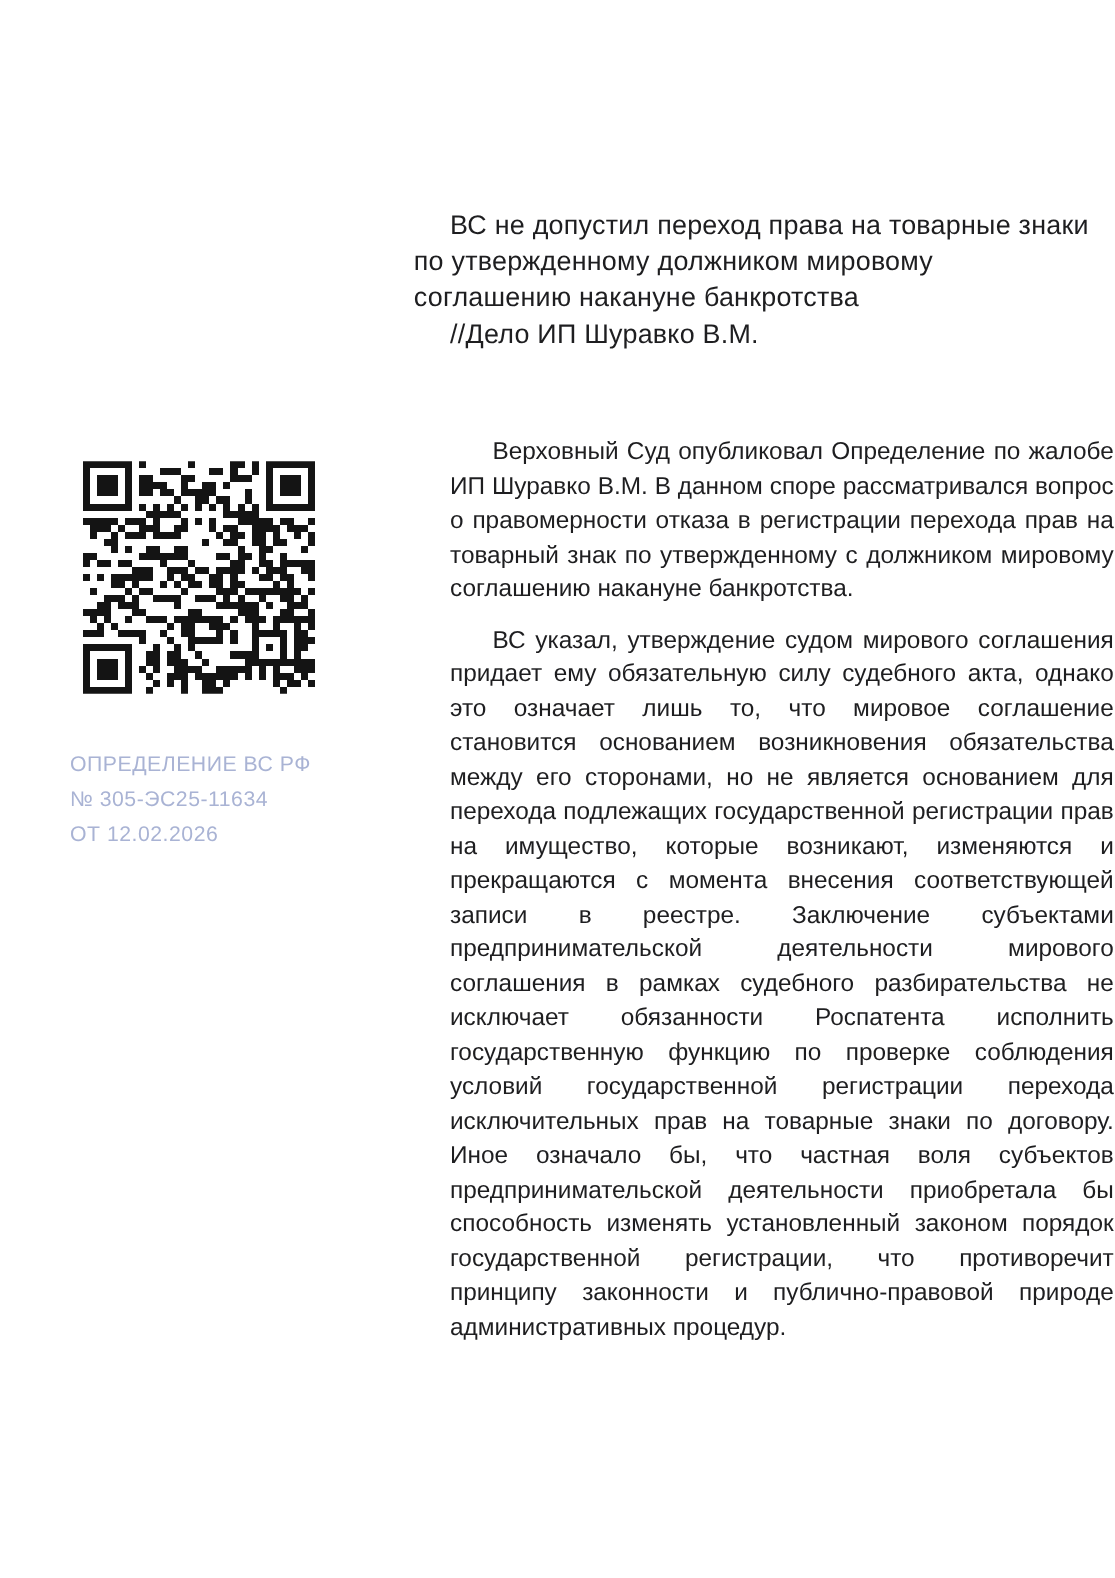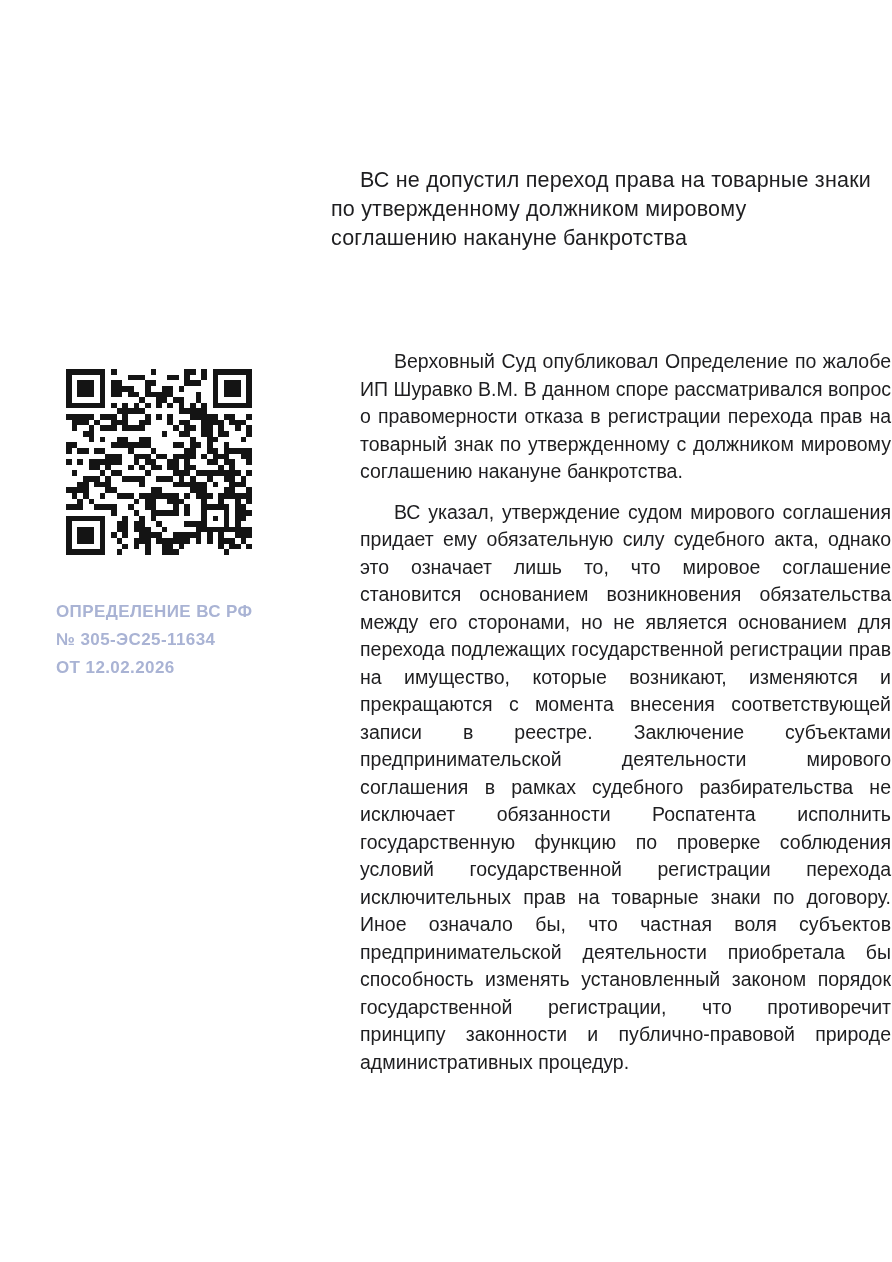--- a/index.html
+++ b/index.html
@@ -38,21 +38,21 @@
     height: 186px;
   }
   .qr-wrap svg { display: block; width: 186px; height: 186px; }
 
   .case-info {
     position: absolute;
     left: 56px;
     top: 598px;
     width: 270px;
     font-size: 17px;
-    font-weight: 700;
+    font-weight: 400;
     line-height: 28px;
     letter-spacing: 0.4px;
     color: #a9b3d4;
   }
   .case-info div { white-space: nowrap; }
 
   .body-col {
     position: absolute;
     left: 331px;
     top: 348px;
@@ -68,20 +68,21 @@
     text-indent: 34px;
   }
 </style>
 </head>
 <body>
 
 <div class="page">
 
   <div class="title-block">
     <p class="doc-title">ВС не допустил переход права на товарные знаки по утвержденному должником мировому соглашению накануне банкротства</p>
+    <p class="case-ref">//Дело ИП Шуравко В.М.</p>
   </div>
 
   <div class="qr-wrap">
     <svg id="qr-svg" viewBox="0 0 33 33" shape-rendering="crispEdges" xmlns="http://www.w3.org/2000/svg">
         <g fill="#141414">
           <rect x="0" y="0" width="1" height="1"></rect>
           <rect x="1" y="0" width="1" height="1"></rect>
           <rect x="2" y="0" width="1" height="1"></rect>
           <rect x="3" y="0" width="1" height="1"></rect>
           <rect x="4" y="0" width="1" height="1"></rect>

